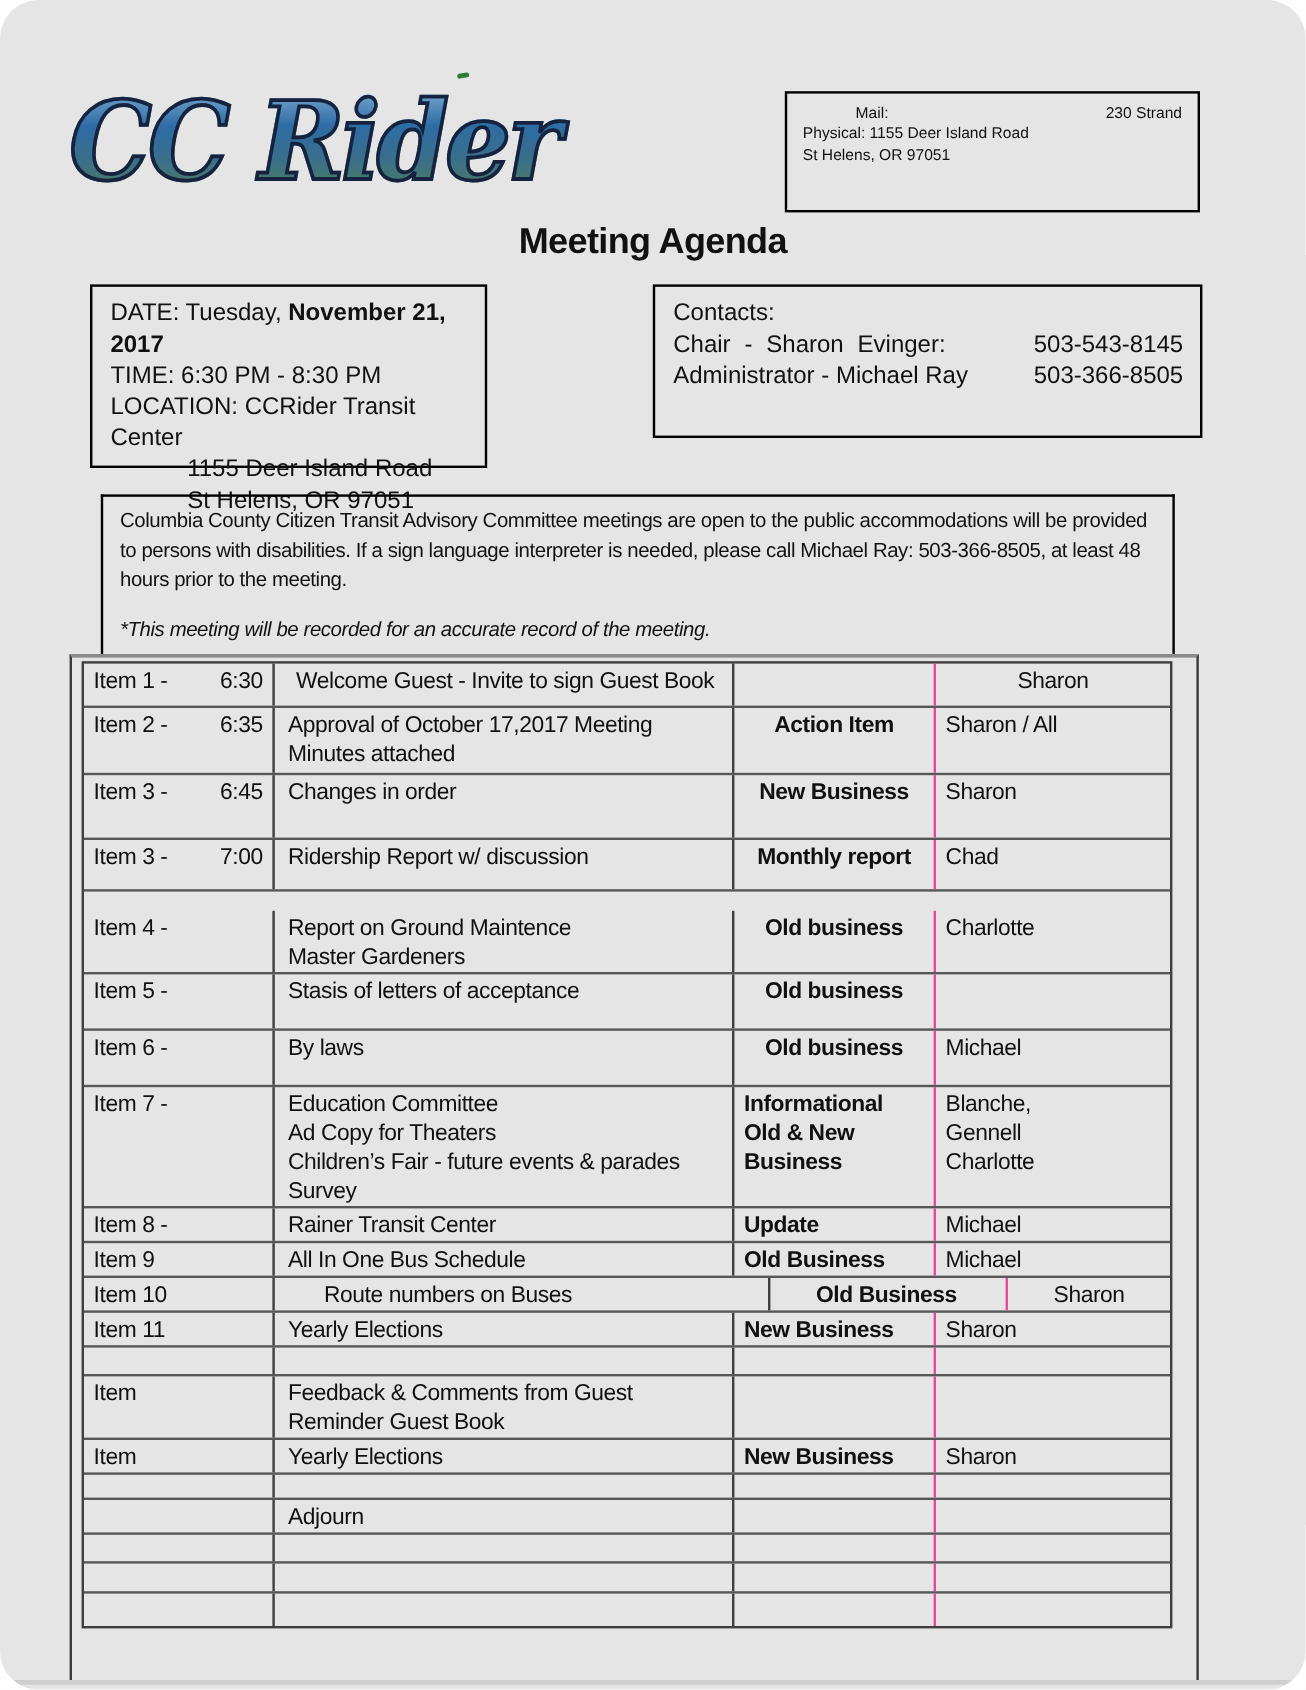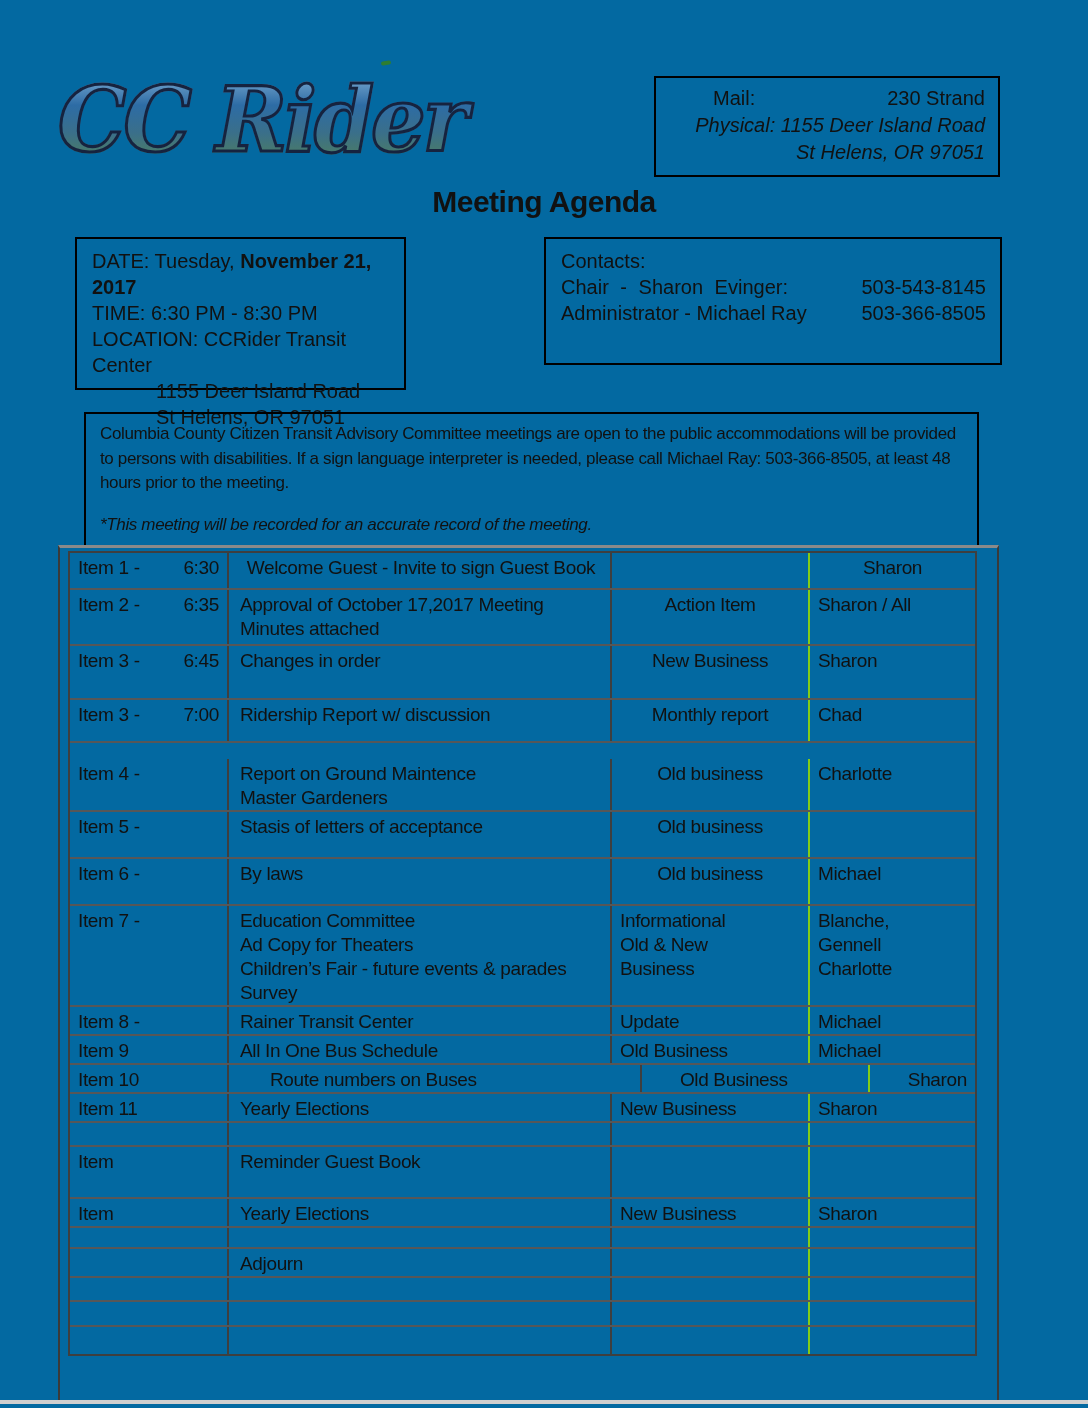--- a/index.html
+++ b/index.html
@@ -1,40 +1,40 @@
 <!DOCTYPE html>
 <html><head>
 <meta charset="utf-8">
 <style>
   html,body{margin:0;padding:0;background:#ffffff;}
   .page{
-    position:relative;width:1088px;height:1408px;background:#0369a1;
-    font-family:"Liberation Sans",sans-serif;color:#111;overflow:hidden;
+    position:relative;width:1088px;height:1408px;background:#e5e5e5;
+    font-family:"Liberation Sans",sans-serif;color:#111;overflow:hidden;border-radius:32px;
   }
   
   .logo{
     position:absolute;left:58px;top:64px;width:500px;height:110px;
     font-family:"DejaVu Serif",serif;font-style:italic;font-weight:bold;
     font-size:86px;line-height:110px;letter-spacing:-3px;
     background:linear-gradient(180deg,#9cc4e4 0%,#2d6ca5 38%,#3a6f8a 62%,#4f7f5c 88%,#3f6f50 100%);
     -webkit-background-clip:text;background-clip:text;color:transparent;
     -webkit-text-stroke:3px #16233f;
     transform:scaleY(1.05);
     white-space:nowrap;
   }
   .green-mark{position:absolute;left:381px;top:61px;width:10px;height:4px;
     background:#2e7d32;border-radius:2px;transform:rotate(-10deg);}
   
   .addr-box{
     position:absolute;left:654px;top:76px;width:346px;height:101px;
     border:2px solid #000;box-sizing:border-box;
-    font-size:20px;line-height:1.34;padding:7px 13px 0 13px;
+    font-size:13px;line-height:1.34;padding:7px 13px 0 13px;
   }
   .addr-line1{display:flex;justify-content:space-between;padding-left:44px;}
-  .addr-right{text-align:right;font-style:italic;}
+  .addr-right{}
   
   .title{
     position:absolute;left:0;top:185px;width:1088px;text-align:center;
     font-size:30px;font-weight:bold;letter-spacing:-0.5px;
   }
   
   .date-box{
     position:absolute;left:75px;top:237px;width:331px;height:153px;
     border:2px solid #000;box-sizing:border-box;
     font-size:20px;line-height:1.3;padding:9px 10px 0 15px;
@@ -66,21 +66,21 @@
   .agenda-table{
     position:absolute;left:68px;top:551px;width:909px;
     box-sizing:border-box;border:2px solid #3f3f3f;
     font-size:19px;letter-spacing:-0.35px;line-height:24px;
   }
   .t-row{display:flex;border-bottom:2px solid #575757;box-sizing:border-box;}
   .t-row:last-child{border-bottom:none;}
   .cell{box-sizing:border-box;padding:3px 8px 0 8px;}
   .c1{width:159px;border-right:2px solid #3f3f3f;display:flex;justify-content:space-between;align-items:flex-start;}
   .c2{width:383px;border-right:2px solid #3f3f3f;padding-left:11px;}
-  .c3{width:198px;border-right:2px solid #84cc16;}
+  .c3{width:168px;border-right:2px solid #ec4899;font-weight:bold;}
   .c3.center{text-align:center;}
   .c3.left{text-align:left;}
   .c4{flex:1;}
   .scan-bottom{position:absolute;left:0;top:1400px;width:1088px;height:4px;background:#cfcfcf;}
 </style>
 </head>
 <body>
 
 <div class="page">
 
@@ -308,20 +308,21 @@
         </div>
         <div class="cell c2"></div>
         <div class="cell c3 left"></div>
         <div class="cell c4"></div>
       </div>
       <div class="t-row" style="min-height: 52px;">
         <div class="cell c1">
           <div class="item-label">Item</div>
         </div>
         <div class="cell c2">
+          <div class="line">Feedback &amp; Comments from Guest</div>
           <div class="line">Reminder Guest Book</div>
         </div>
         <div class="cell c3 left"></div>
         <div class="cell c4"></div>
       </div>
       <div class="t-row" style="min-height: 26px;">
         <div class="cell c1">
           <div class="item-label">Item</div>
         </div>
         <div class="cell c2">

